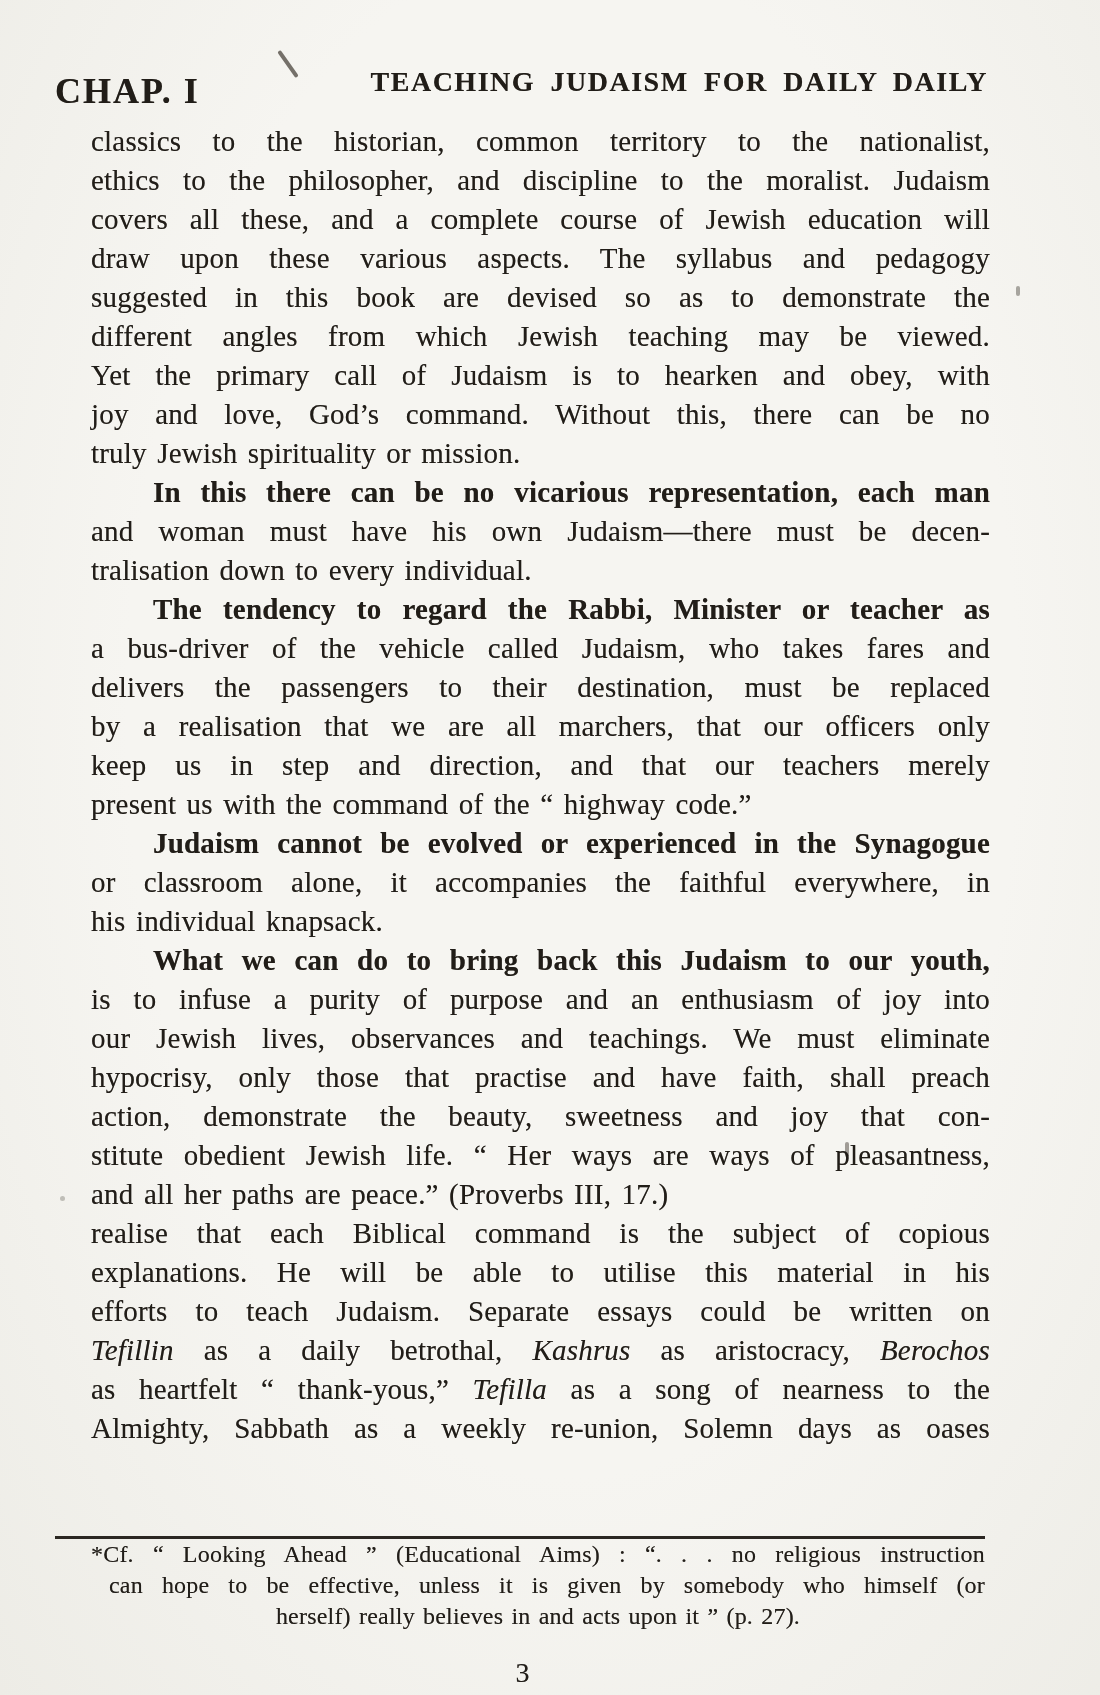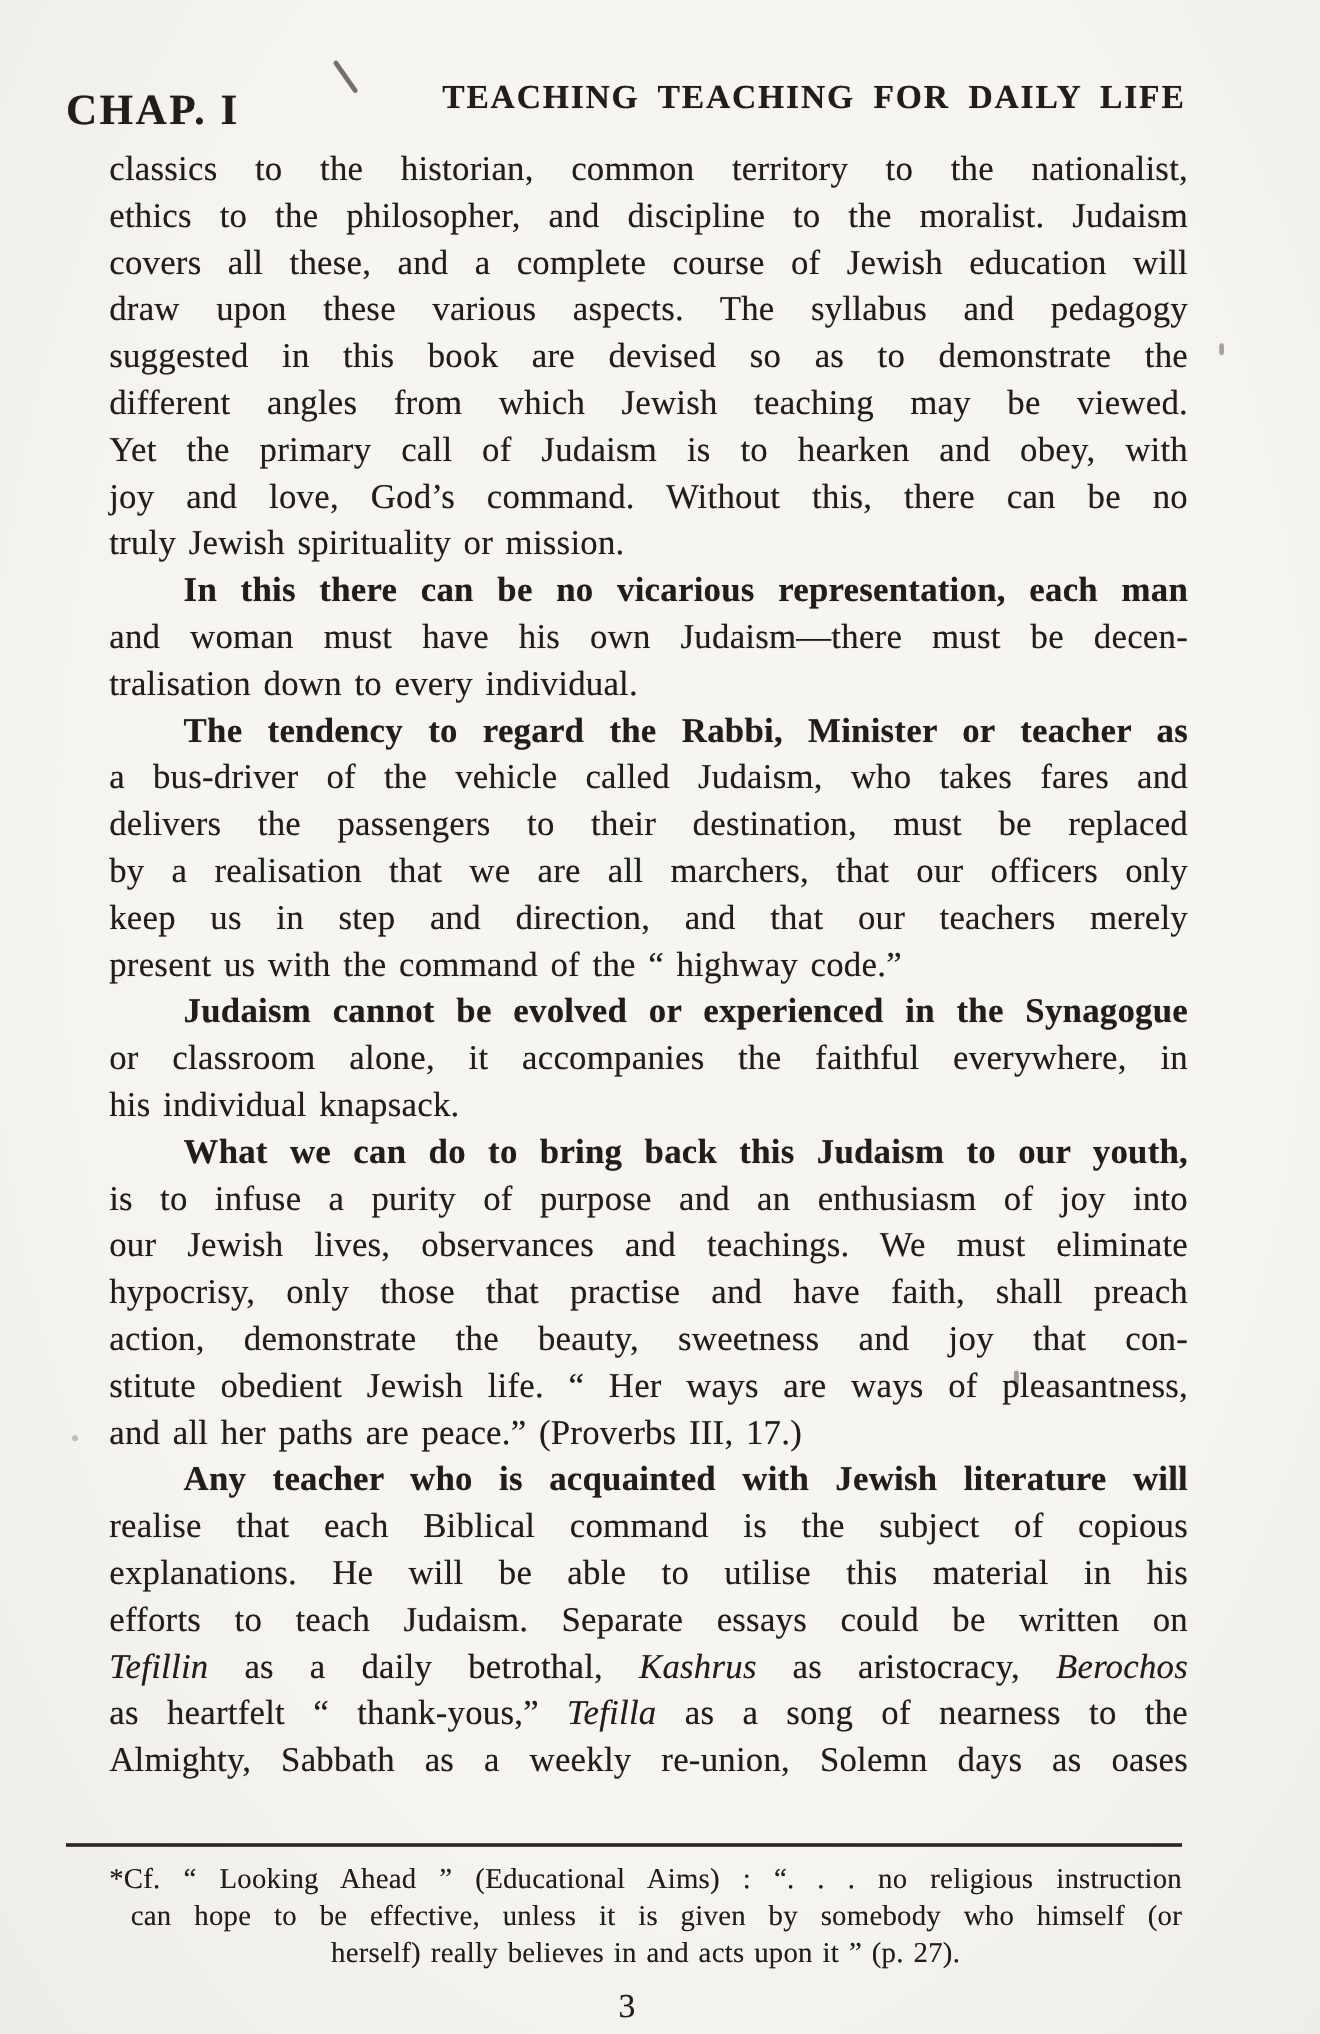--- a/index.html
+++ b/index.html
@@ -30,21 +30,20 @@
     text-shadow:0 0 0.6px rgba(30,25,20,.5);
   }
   .line{height:39px;line-height:39px;text-align:justify;text-align-last:justify;white-space:normal;margin-left:36px;}
   .line.e{text-align-last:left;}
   .line.c{text-align:left;text-align-last:center;}
   .body-text .line.ind{text-indent:62px;font-weight:bold;}
   .it{font-style:italic;}
   .footnote{
     position:absolute;left:55px;top:1536px;width:930px;
     border-top:3px solid #2b2722;
-    padding-top:12px;
     font-size:24px;letter-spacing:0.2px;word-spacing:2px;
     text-shadow:0 0 0.5px rgba(30,25,20,.5);
   }
   .footnote .line{height:31px;line-height:31px;}
   .footnote .line.ind{text-indent:18px;}
   .pagenum{
     position:absolute;left:55px;top:1650px;width:935px;height:45px;line-height:45px;
     text-align:center;font-size:28px;
     text-shadow:0 0 0.6px rgba(30,25,20,.5);
   }
@@ -60,21 +59,21 @@
 
 <div class="page">
 
   <span class="artifact stroke"></span>
   <span class="artifact speck1"></span>
   <span class="artifact speck2"></span>
   <span class="artifact speck3"></span>
 
   <div class="header">
     <span class="chap">CHAP. I</span>
-    <span class="running-title">TEACHING TEACHING FOR DAILY LIFE</span>
+    <span class="running-title">TEACHING JUDAISM FOR DAILY DAILY</span>
   </div>
 
   <div class="body-text" id="body-lines">
       <div class="line j"><span>classics to the historian, common territory to the nationalist,</span></div>
       <div class="line j"><span>ethics to the philosopher, and discipline to the moralist. Judaism</span></div>
       <div class="line j"><span>covers all these, and a complete course of Jewish education will</span></div>
       <div class="line j"><span>draw upon these various aspects.  The syllabus and pedagogy</span></div>
       <div class="line j"><span>suggested in this book are devised so as to demonstrate the</span></div>
       <div class="line j"><span>different angles from which Jewish teaching may be viewed.</span></div>
       <div class="line j"><span>Yet the primary call of Judaism is to hearken and obey, with</span></div>
@@ -92,21 +91,20 @@
       <div class="line j ind"><span>Judaism cannot be evolved or experienced in the Synagogue</span></div>
       <div class="line j"><span>or classroom alone, it accompanies the faithful everywhere, in</span></div>
       <div class="line e"><span>his individual knapsack.</span></div>
       <div class="line j ind"><span>What we can do to bring back this Judaism to our youth,</span></div>
       <div class="line j"><span>is to infuse a purity of purpose and an enthusiasm of joy into</span></div>
       <div class="line j"><span>our Jewish lives, observances and teachings. We must eliminate</span></div>
       <div class="line j"><span>hypocrisy, only those that practise and have faith, shall preach</span></div>
       <div class="line j"><span>action, demonstrate the beauty, sweetness and joy that con-</span></div>
       <div class="line j"><span>stitute obedient Jewish life.  “ Her ways are ways of pleasantness,</span></div>
       <div class="line e"><span>and all her paths are peace.”  (Proverbs III, 17.)</span></div>
-      <div class="line j ind"><span>Any teacher who is acquainted with Jewish literature will</span></div>
       <div class="line j"><span>realise that each Biblical command is the subject of copious</span></div>
       <div class="line j"><span>explanations.  He will be able to utilise this material in his</span></div>
       <div class="line j"><span>efforts to teach Judaism.  Separate essays could be written on</span></div>
       <div class="line j"><span class="it">Tefillin</span><span> as a daily betrothal, </span><span class="it">Kashrus</span><span> as aristocracy, </span><span class="it">Berochos</span></div>
       <div class="line j"><span>as heartfelt “ thank-yous,” </span><span class="it">Tefilla</span><span> as a song of nearness to the</span></div>
       <div class="line j"><span>Almighty, Sabbath as a weekly re-union, Solemn days as oases</span></div>
     </div>
 
   <div class="footnote" id="footnote-lines">
       <div class="line j"><span>*Cf. “ Looking Ahead ” (Educational Aims) : “. . . no religious instruction</span></div>

